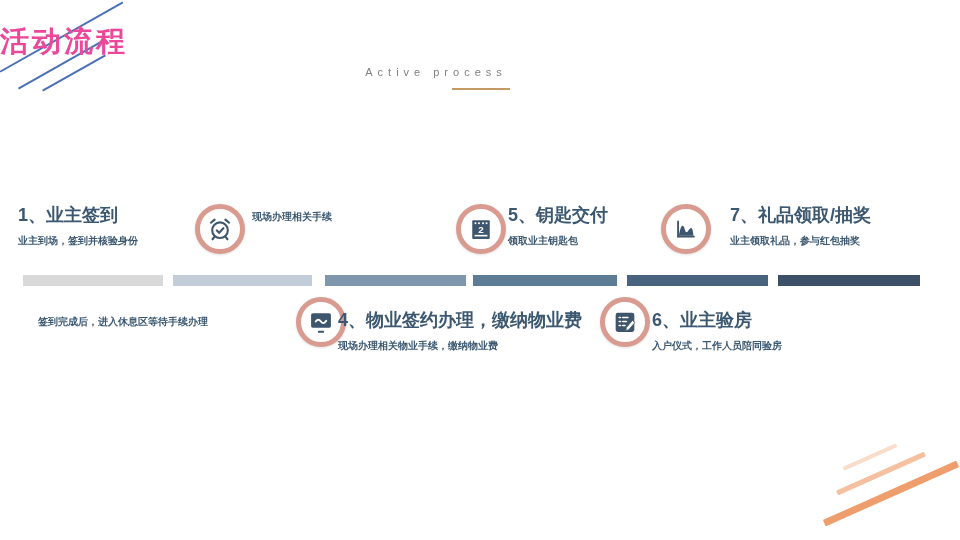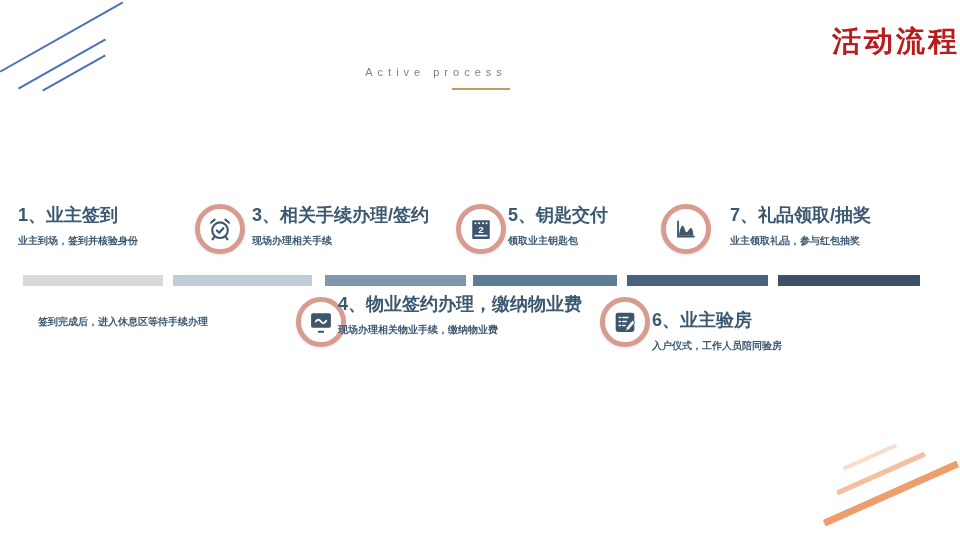--- a/index.html
+++ b/index.html
@@ -2,23 +2,23 @@
 <html><head>
 <meta charset="utf-8">
 <style>
   html,body{margin:0;padding:0;}
   body{
     width:960px;height:540px;position:relative;overflow:hidden;
     background:#ffffff;font-family:"Liberation Sans",sans-serif;
   }
   
   .title{
-    position:absolute;top:22px;left:0;width:960px;text-align:right;
+    position:absolute;top:22px;left:0;width:960px;text-align:left;
     font-family:"DejaVu Serif","Liberation Serif",serif;
-    font-size:29px;font-weight:bold;color:#b91c1c;letter-spacing:3px;
+    font-size:29px;font-weight:bold;color:#ec4899;letter-spacing:3px;
   }
   .subtitle{
     position:absolute;top:66px;left:0;width:872px;text-align:center;
     font-size:11px;color:#7f7f7f;letter-spacing:5px;
   }
   .gold-line{
     position:absolute;top:88px;left:452px;width:58px;height:2px;background:#c49a62;
   }
   
   .deco{position:absolute;transform-origin:center;}
@@ -75,21 +75,20 @@
         <path d="M4.2 6.6L7.4 4"></path>
         <path d="M19.8 6.6L16.6 4"></path>
         <path d="M7.2 18.8l-1.6 2"></path>
         <path d="M16.8 18.8l1.6 2"></path>
       </g>
     </svg>
   </span>
 </div>
 
 <div class="step" style="left:252px;top:203px;width:210px;">
-  <div class="step-title">3、相关手续办理/签约</div>
   <div class="step-desc">现场办理相关手续</div>
 </div>
 
 <div class="badge" style="left:456px;top:204px;">
   <span>
     <svg viewBox="0 0 24 24">
       <rect x="4.5" y="4.5" width="15" height="16" rx="0.8" fill="#3d566d"></rect>
       <g fill="#ffffff">
         <rect x="6.5" y="6.3" width="1.5" height="1.5"></rect>
         <rect x="9.5" y="6.3" width="1.5" height="1.5"></rect>
@@ -131,21 +130,21 @@
 <div class="badge" style="left:296px;top:297px;">
   <span>
     <svg viewBox="0 0 24 24">
       <rect x="3.5" y="4.5" width="17" height="12.5" rx="1.5" fill="#3d566d"></rect>
       <path d="M7.5 11.6 q2.2 -3 4.4 0 q2.2 3 4.6 -0.6" stroke="#ffffff" stroke-width="1.6" fill="none" stroke-linecap="round"></path>
       <rect x="9.3" y="19.6" width="5.4" height="1.7" rx="0.8" fill="#3d566d"></rect>
     </svg>
   </span>
 </div>
 
-<div class="step" style="left:338px;top:292px;width:268px;">
+<div class="step" style="left:338px;top:308px;width:268px;">
   <div class="step-title">4、物业签约办理，缴纳物业费</div>
   <div class="step-desc">现场办理相关物业手续，缴纳物业费</div>
 </div>
 
 <div class="badge" style="left:600px;top:297px;">
   <span>
     <svg viewBox="0 0 24 24">
       <rect x="4" y="4" width="16" height="16.5" rx="2" fill="#3d566d"></rect>
       <g stroke="#ffffff" stroke-width="1.3" stroke-linecap="round">
         <path d="M7 8.2h1.2"></path>

